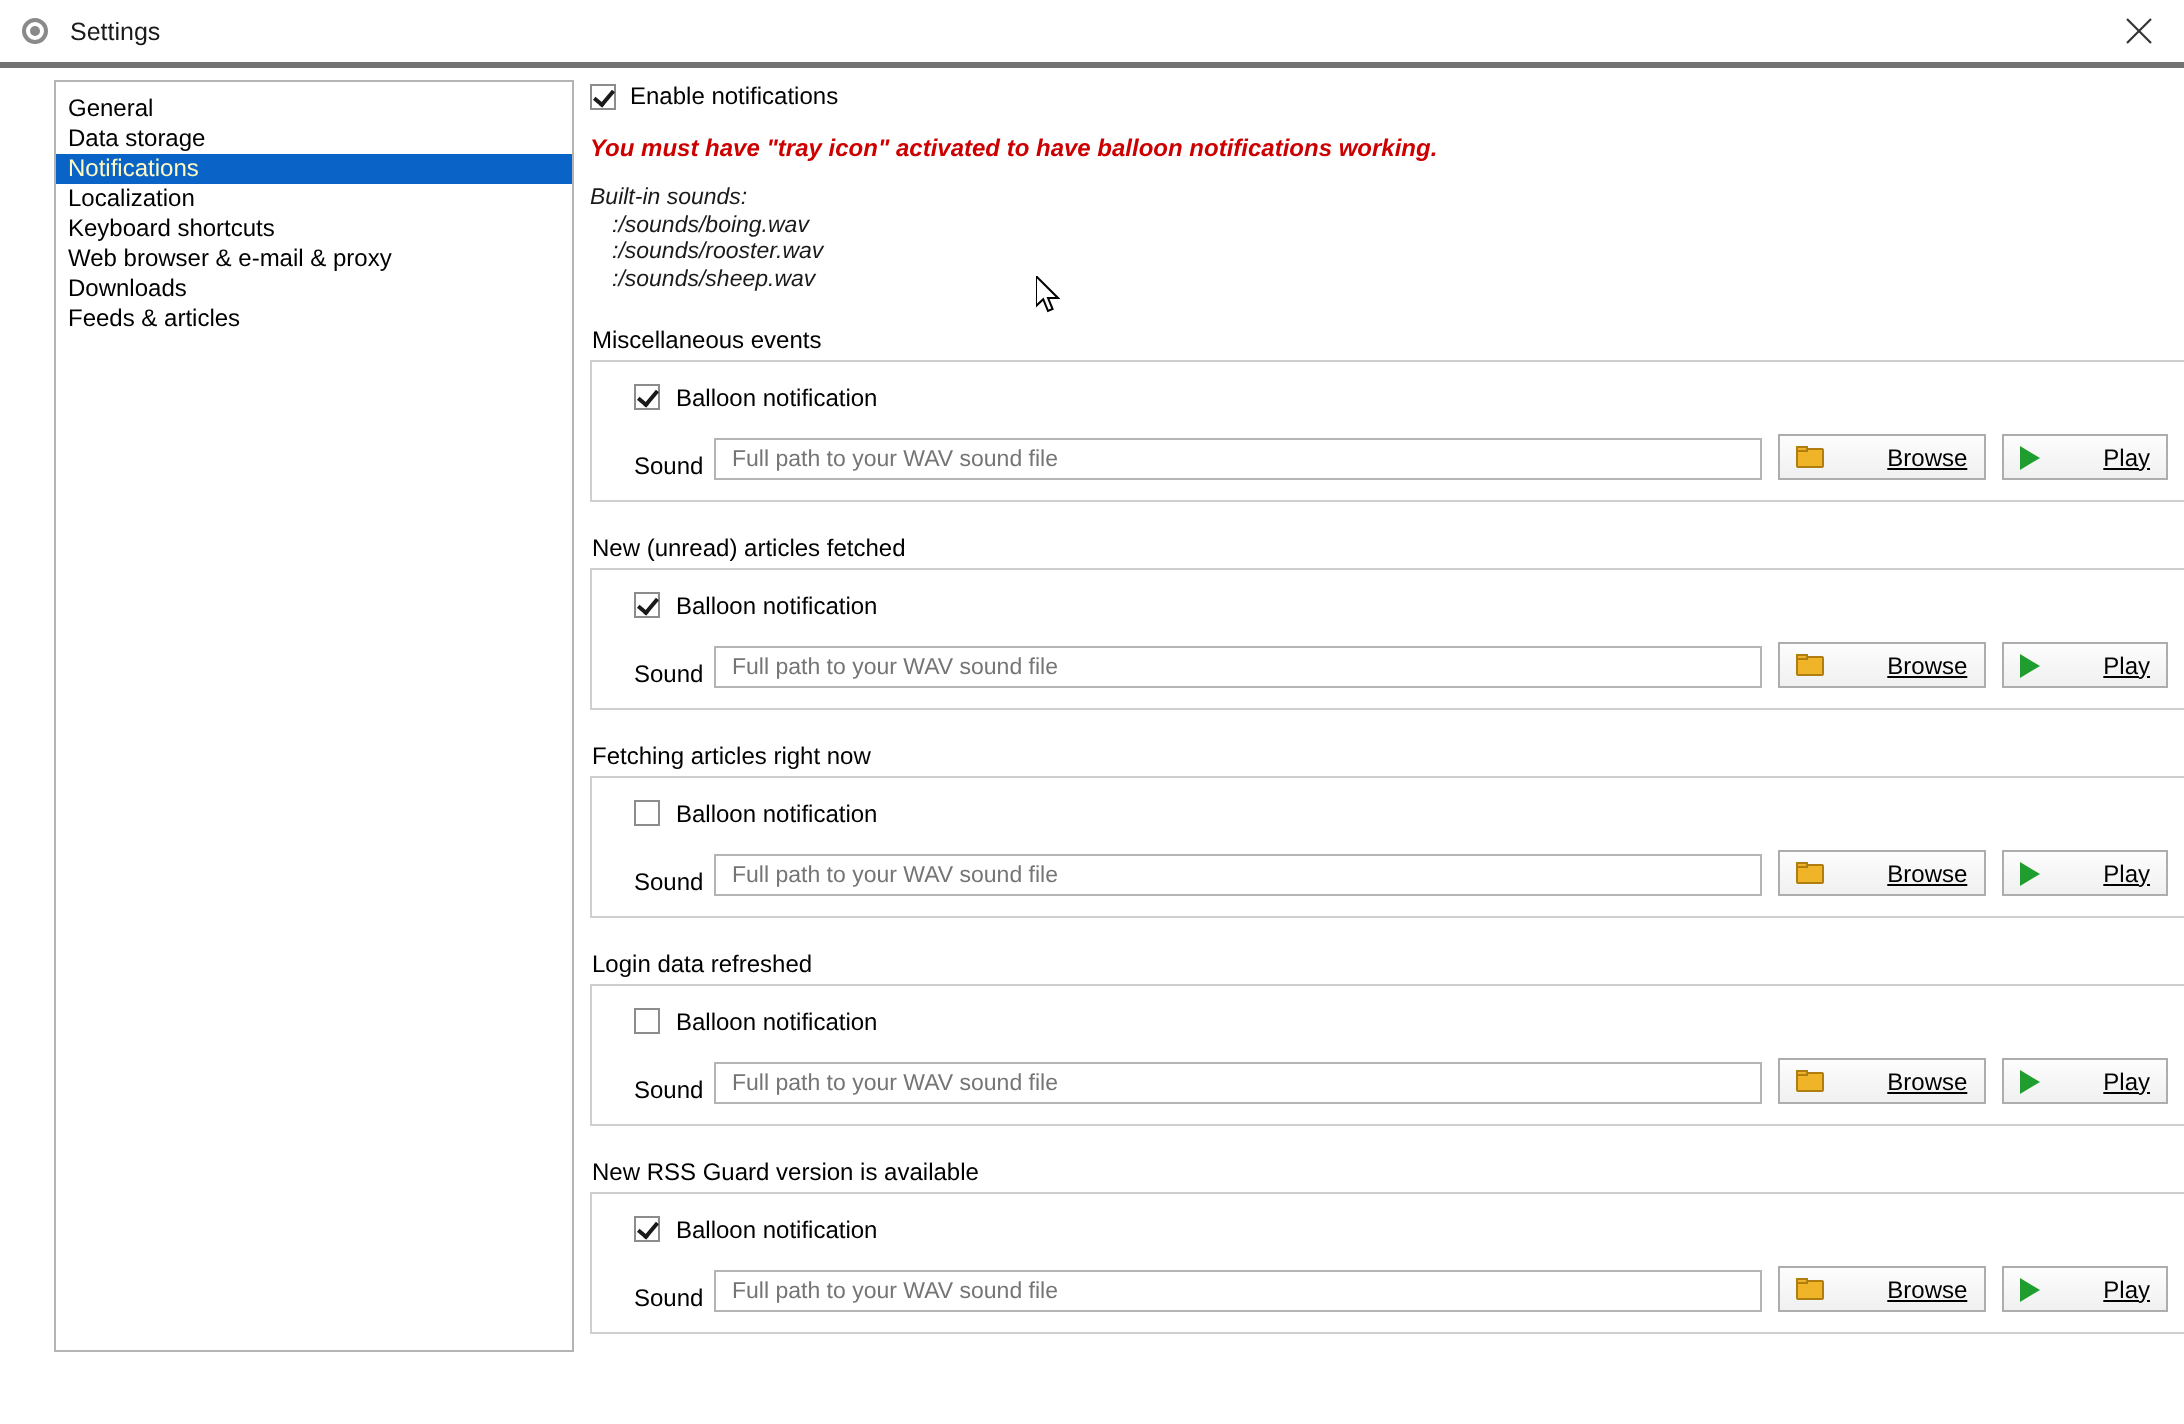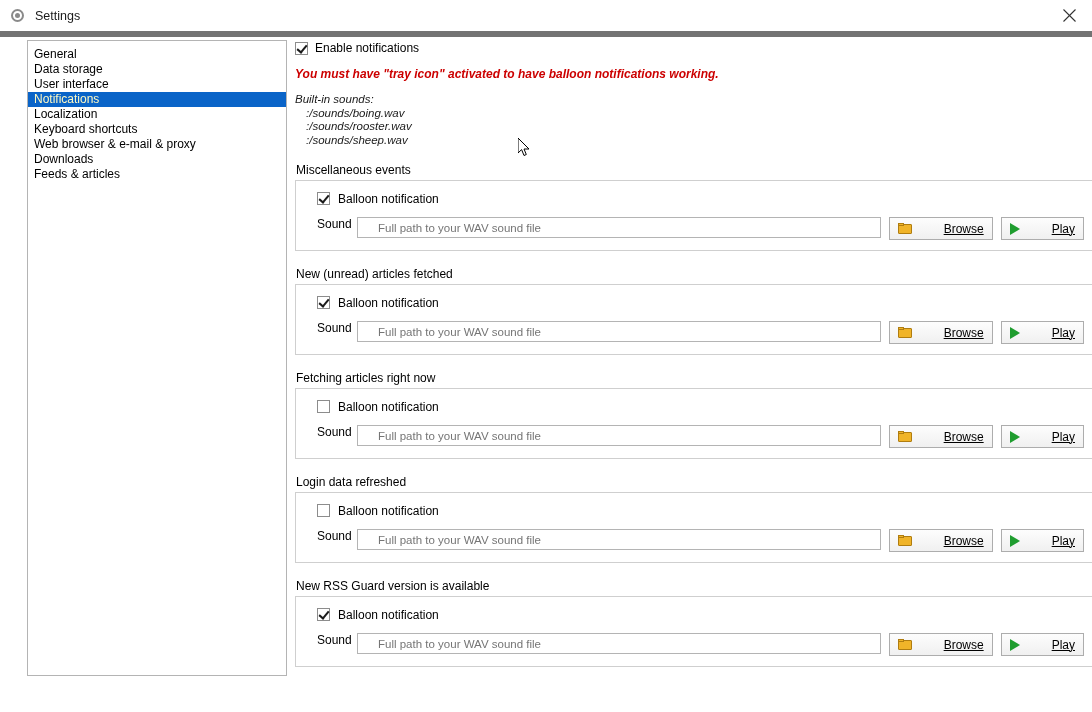--- a/index.html
+++ b/index.html
@@ -14,21 +14,21 @@
     font-size: 12px;
     color: #000000;
     overflow: hidden;
     position: relative;
   }
 
   
   .titlebar {
     height: 31px;
     background: #ffffff;
-    border-bottom: 6px solid #737373;
+    border-bottom: 3px solid #737373;
     display: flex;
     align-items: center;
     position: relative;
   }
   .title-icon {
     width: 16px;
     height: 16px;
     margin-left: 10px;
     margin-right: 9px;
     position: relative;
@@ -177,38 +177,38 @@
   .balloon-row {
     display: flex;
     align-items: center;
     gap: 8px;
     height: 15px;
   }
   .balloon-row .lbl { font-size: 12px; }
 
   .sound-row {
     display: flex;
-    align-items: flex-start;
+    align-items: flex-end;
     margin-top: 11px;
     gap: 0;
   }
   .sound-label {
     font-size: 12px;
     width: 40px;
     flex: 0 0 auto;
   }
   .sound-input {
     flex: 1 1 auto;
     height: 21px;
     border: 1px solid #b4b4b4;
     background: #ffffff;
     font-family: "Liberation Sans", sans-serif;
     font-size: 11.5px;
     color: #9a9a9a;
-    padding: 0 20px;
+    padding: 0 8px;
     box-sizing: border-box;
     outline: none;
   }
   .btn {
     height: 23px;
     min-width: 78px;
     border: 1px solid #adadad;
     background: linear-gradient(#fdfdfd, #f0f0f0);
     font-family: "Liberation Sans", sans-serif;
     font-size: 12px;
@@ -291,21 +291,20 @@
     </svg>
   </div>
 </div>
 
 <div class="content">
 
   <div class="nav-list">
     <div style="height:6px"></div>
     <div class="nav-item">General</div>
     <div class="nav-item">Data storage</div>
-    <div class="nav-item">User interface</div>
     <div class="nav-item selected">Notifications</div>
     <div class="nav-item">Localization</div>
     <div class="nav-item">Keyboard shortcuts</div>
     <div class="nav-item">Web browser &amp; e-mail &amp; proxy</div>
     <div class="nav-item">Downloads</div>
     <div class="nav-item">Feeds &amp; articles</div>
   </div>
 
   <div class="panel">
 

